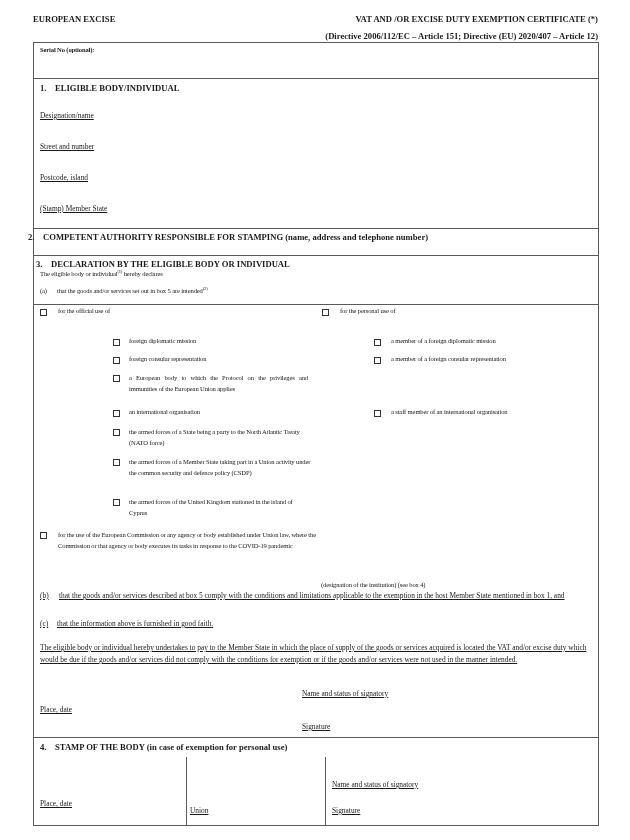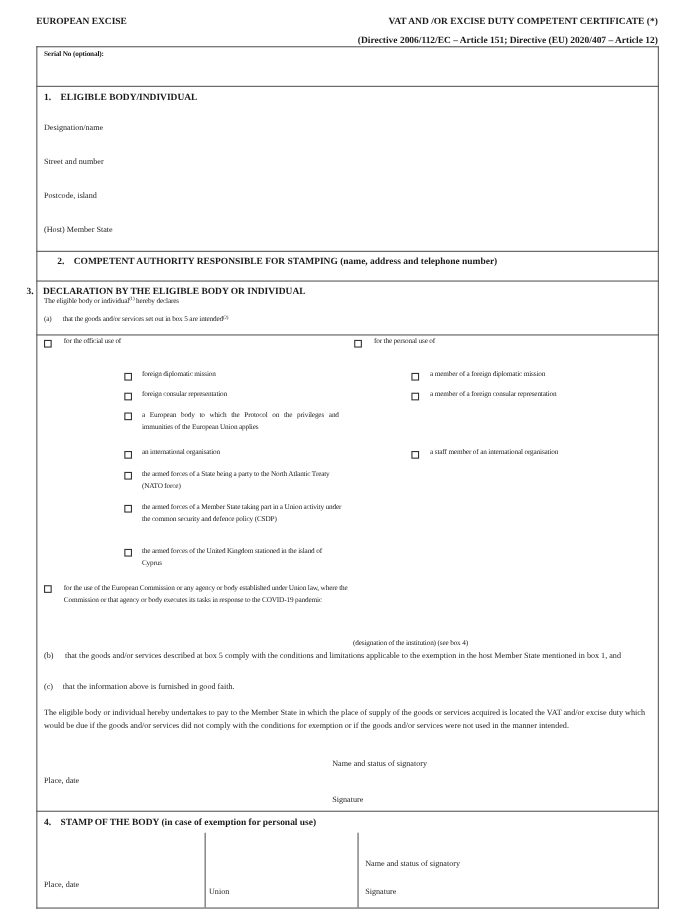--- a/index.html
+++ b/index.html
@@ -1,33 +1,33 @@
 <!DOCTYPE html>
 <html><head>
 <meta charset="utf-8">
 <style>
   html, body { margin:0; padding:0; background:#ffffff; }
   body { width:630px; height:840px; position:relative; overflow:hidden;
          font-family:"Liberation Serif", serif; color:#1a1a1a; }
   .abs { position:absolute; white-space:nowrap; }
   .b { font-weight:bold; }
   .hdr { font-size:8.6px; }
-  .sm { font-size:7.4px; }
+  .sm { font-size:7.4px;text-decoration:underline; }
   .xs { font-size:6.6px; letter-spacing:-0.15px; }
   .line { position:absolute; background:#5a5a5a; }
   .cb { position:absolute; width:5px; height:5px; border:1px solid #333; background:#fff; }
   .wrap { white-space:normal; }
   sup { font-size:4.5px; vertical-align:top; position:relative; top:-1px; }
   .fieldspace { position:absolute; cursor:text; }
 </style>
 </head>
 <body>
 
 <div class="abs b hdr" style="left:33px;top:14px;">EUROPEAN EXCISE</div>
-<div class="abs b hdr" style="right:32px;top:14px;">VAT AND /OR EXCISE DUTY COMPETENT CERTIFICATE (*)</div>
+<div class="abs b hdr" style="right:32px;top:14px;">VAT AND /OR EXCISE DUTY EXEMPTION CERTIFICATE (*)</div>
 <div class="abs b hdr" style="right:32px;top:31px;">(Directive 2006/112/EC – Article 151; Directive (EU) 2020/407 – Article 12)</div>
 
 <div class="line" style="left:33px;top:42px;width:1px;height:784px;"></div>
 <div class="line" style="left:598px;top:42px;width:1px;height:784px;"></div>
 <div class="line" style="left:33px;top:42px;width:566px;height:1px;"></div>
 <div class="line" style="left:33px;top:825px;width:566px;height:1px;"></div>
 
 <div>
   <div class="abs b xs" style="left:40px;top:46px;">Serial No (optional):</div>
   <div class="fieldspace" style="left:120px;top:44px;width:470px;height:32px;"></div>
@@ -35,33 +35,33 @@
 <div class="line" style="left:33px;top:78px;width:566px;height:1px;"></div>
 
 <div>
   <div class="abs b hdr" style="left:40px;top:83px;white-space:pre;">1.    ELIGIBLE BODY/INDIVIDUAL</div>
   <div class="abs sm" style="left:40px;top:111px;">Designation/name</div>
   <div class="fieldspace" style="left:115px;top:106px;width:475px;height:18px;"></div>
   <div class="abs sm" style="left:40px;top:142px;">Street and number</div>
   <div class="fieldspace" style="left:115px;top:137px;width:475px;height:18px;"></div>
   <div class="abs sm" style="left:40px;top:173px;">Postcode, island</div>
   <div class="fieldspace" style="left:115px;top:168px;width:475px;height:18px;"></div>
-  <div class="abs sm" style="left:40px;top:204px;">(Host) Member State</div>
+  <div class="abs sm" style="left:40px;top:204px;">(Stamp) Member State</div>
   <div class="fieldspace" style="left:115px;top:199px;width:475px;height:18px;"></div>
 </div>
 <div class="line" style="left:33px;top:228px;width:566px;height:1px;"></div>
 
 <div>
-  <div class="abs b hdr" style="left:52px;top:232px;white-space:pre;">2.    COMPETENT AUTHORITY RESPONSIBLE FOR STAMPING (name, address and telephone number)</div>
+  <div class="abs b hdr" style="left:28px;top:232px;white-space:pre;">2.    COMPETENT AUTHORITY RESPONSIBLE FOR STAMPING (name, address and telephone number)</div>
   <div class="fieldspace" style="left:40px;top:243px;width:550px;height:12px;"></div>
 </div>
 <div class="line" style="left:33px;top:255px;width:566px;height:1px;"></div>
 
 <div>
-  <div class="abs b hdr" style="left:24px;top:259px;white-space:pre;font-family:Liberation Serif, serif;">3.    DECLARATION BY THE ELIGIBLE BODY OR INDIVIDUAL</div>
+  <div class="abs b hdr" style="left:36px;top:259px;white-space:pre;font-family:Liberation Serif, serif;">3.    DECLARATION BY THE ELIGIBLE BODY OR INDIVIDUAL</div>
   <div class="abs xs" style="left:40px;top:270px;"><span>The eligible body or individual</span><sup>(1)</sup><span> hereby declares</span></div>
   <div class="abs xs" style="left:40px;top:287px;">(a)</div>
   <div class="abs xs" style="left:57px;top:287px;"><span>that the goods and/or services set out in box 5 are intended</span><sup>(2)</sup></div>
 </div>
 <div class="line" style="left:33px;top:304px;width:566px;height:1px;"></div>
 
 <div class="cb" style="left:40px;top:309px;"></div>
 <div class="abs xs" style="left:58px;top:307px;">for the official use of</div>
 <div class="cb" style="left:322px;top:309px;"></div>
 <div class="abs xs" style="left:340px;top:307px;">for the personal use of</div>

